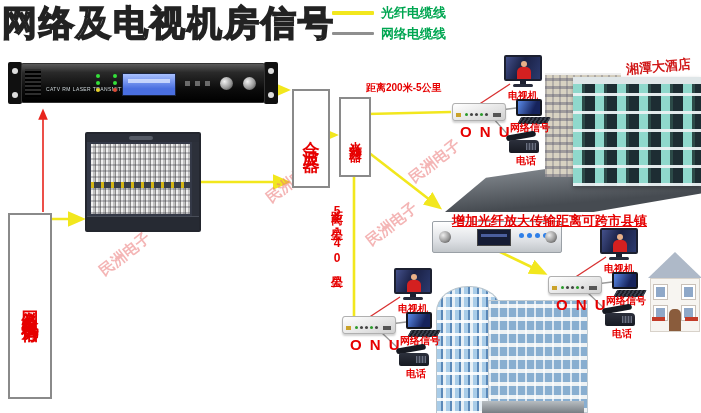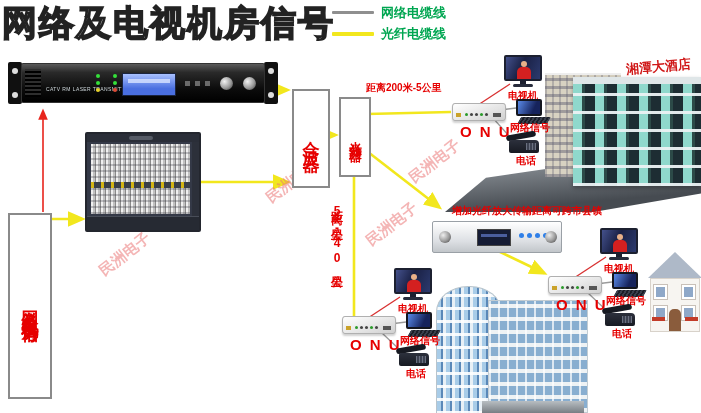--- a/index.html
+++ b/index.html
@@ -144,26 +144,26 @@
 </style>
 </head>
 <body>
 
 <div class="canvas">
 
   <div class="title">网络及电视机房信号</div>
 
   <div class="legend">
     <div class="legend-row">
+      <div class="leg-line leg-fiber"></div>
+      <div class="leg-label">光纤电缆线</div>
+    </div>
+    <div class="legend-row">
       <div class="leg-line leg-net"></div>
       <div class="leg-label">网络电缆线</div>
-    </div>
-    <div class="legend-row">
-      <div class="leg-line leg-fiber"></div>
-      <div class="leg-label">光纤电缆线</div>
     </div>
   </div>
 
   <div class="hotel">
     <div class="hotel-plaza"></div>
     <div class="hotel-back"></div>
     <div class="hotel-front"></div>
     <div class="hotel-sign">湘潭大酒店</div>
   </div>
   <div class="office">
@@ -245,21 +245,21 @@
   <div class="wbox combiner">
     <span class="boxtext" style="font-size:17px;letter-spacing:8px;">合波器</span>
   </div>
 
   <div class="wbox splitter">
     <span class="boxtext" style="font-size:13px;letter-spacing:3px;">光分路器</span>
   </div>
 
   <div class="rlbl" style="left:366px;top:81px;font-size:10px;">距离200米-5公里</div>
   <div class="rlbl vtext" style="left:328px;top:202px;font-size:12px;height:110px;letter-spacing:1px;">距离5公里-40公里</div>
-  <div class="rlbl" style="left:452px;top:204px;font-size:10px;">增加光纤放大传输距离可跨市县镇</div>
+  <div class="rlbl" style="left:452px;top:212px;font-size:13px;text-decoration:underline;">增加光纤放大传输距离可跨市县镇</div>
 
   <div class="edfa">
     <div class="edfa-conn l"></div>
     <div class="edfa-lcd"></div>
     <div class="edfa-btns"></div>
     <div class="edfa-conn r"></div>
   </div>
 
   <div class="cluster" style="left:452px;top:55px;">
     <div class="onu" style="left:0;top:48px;">

